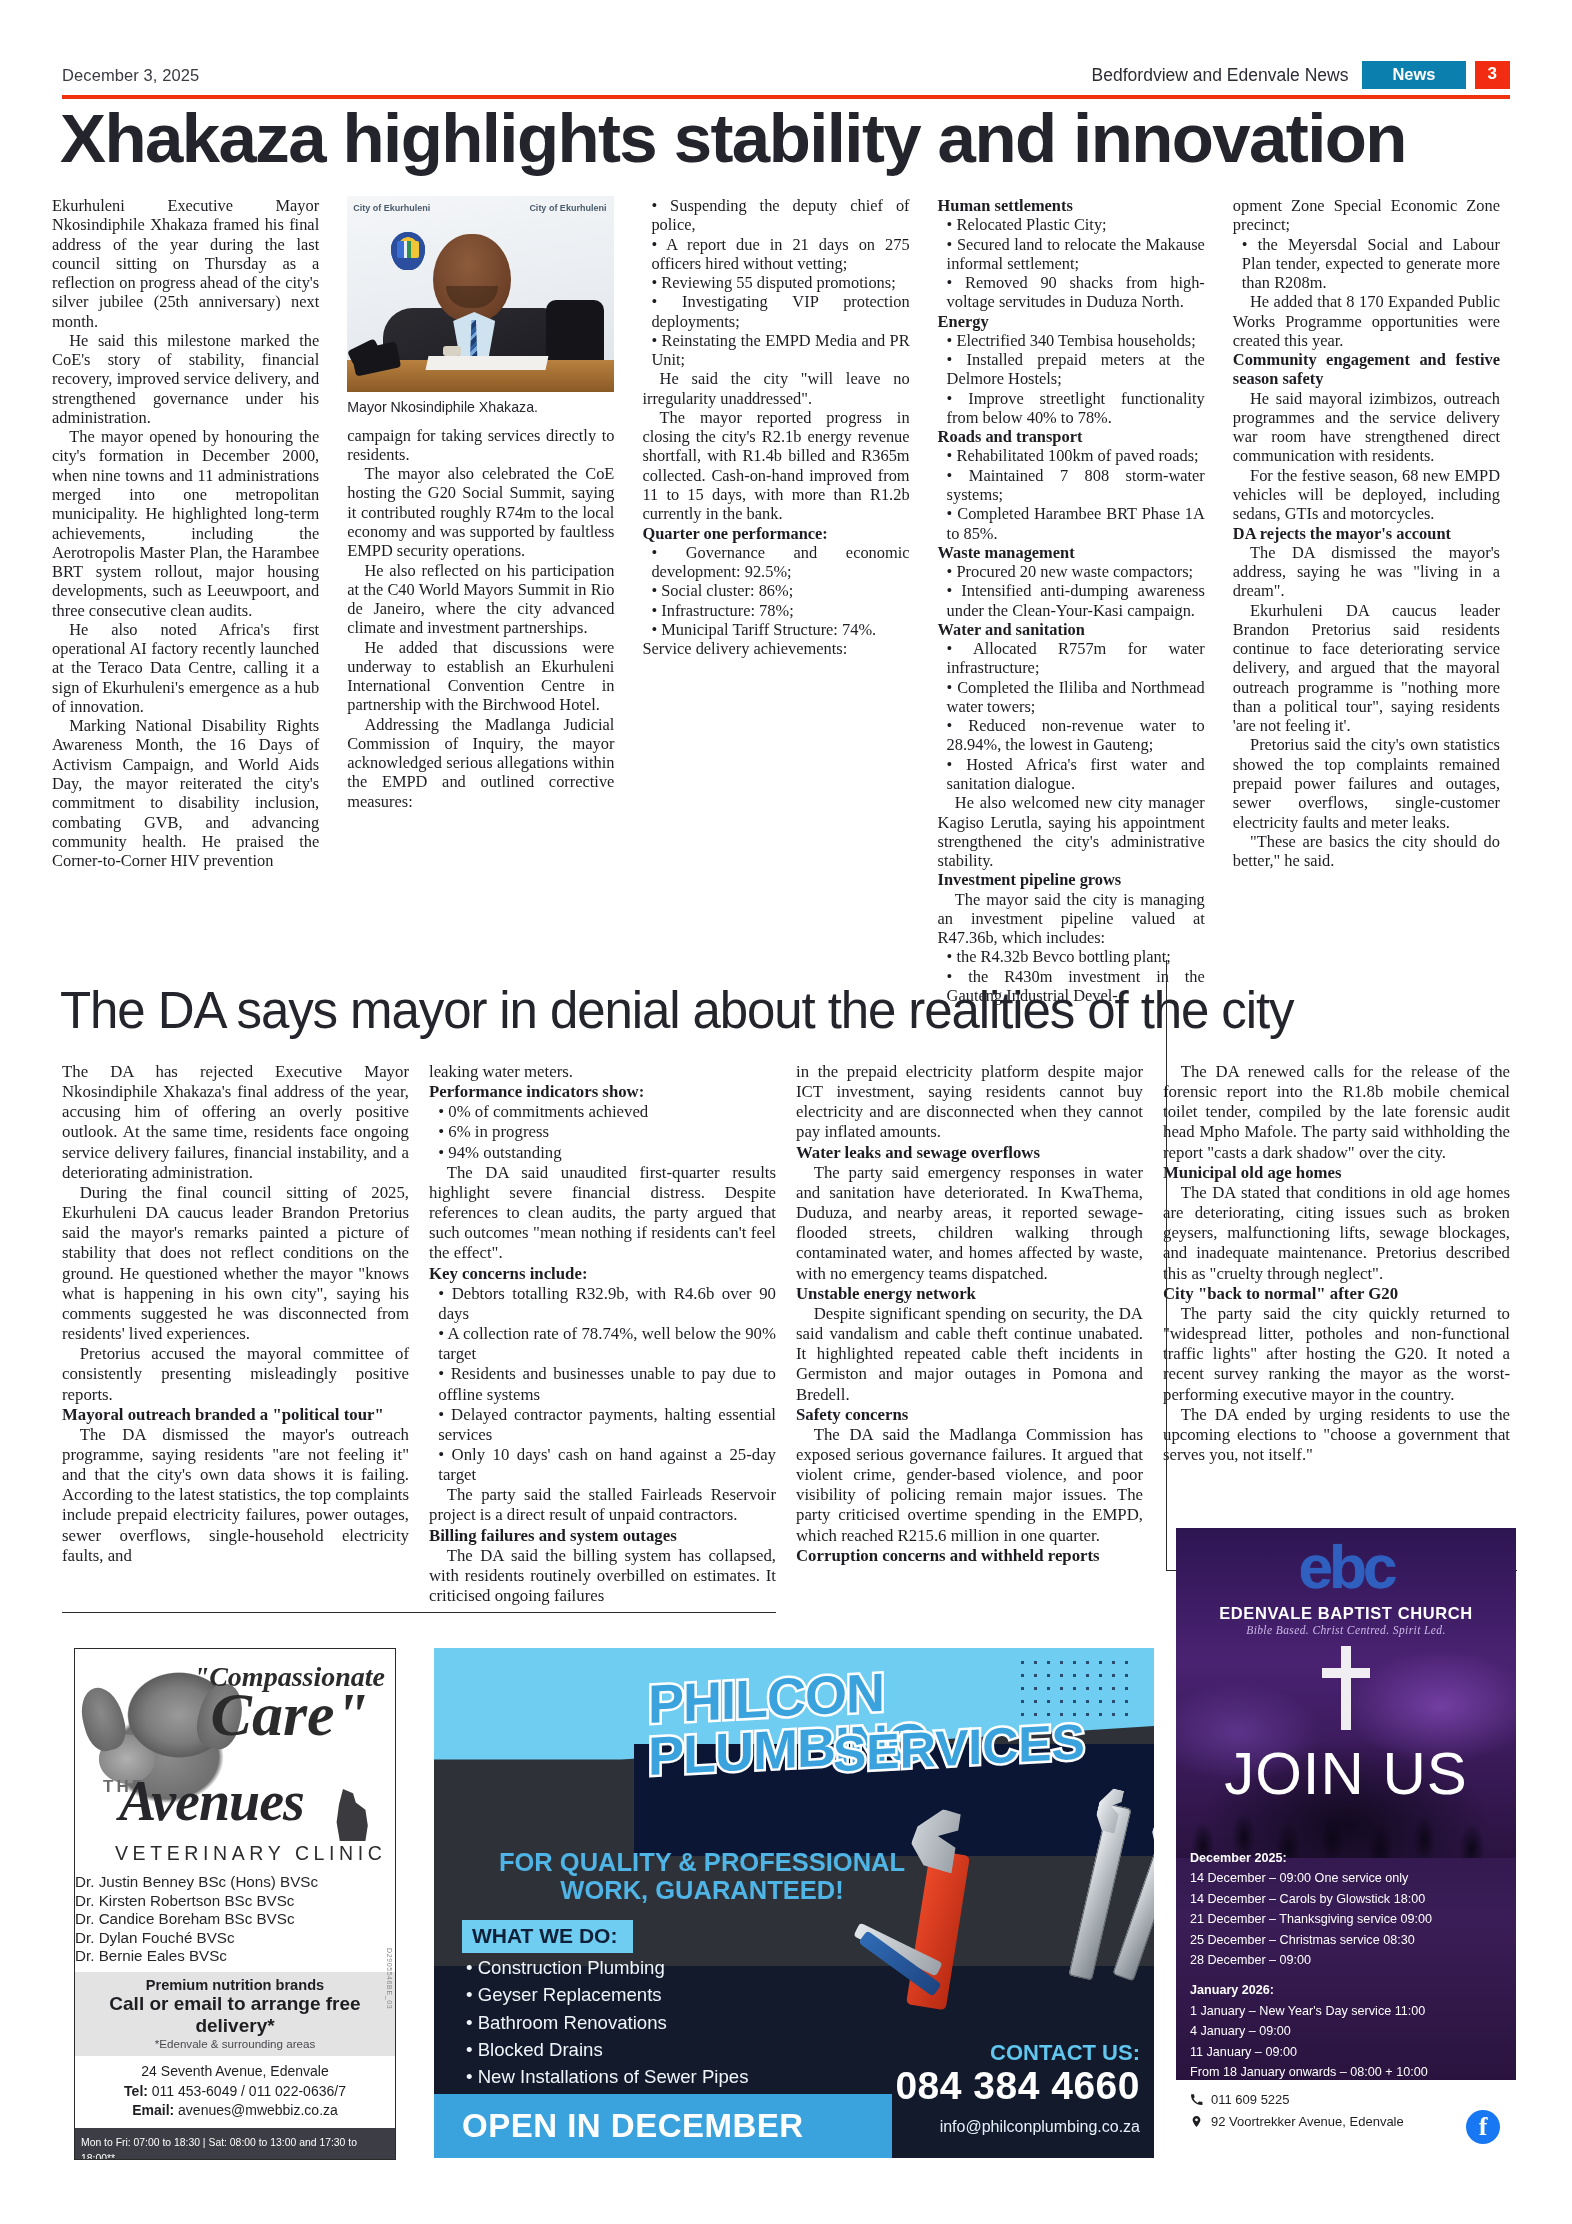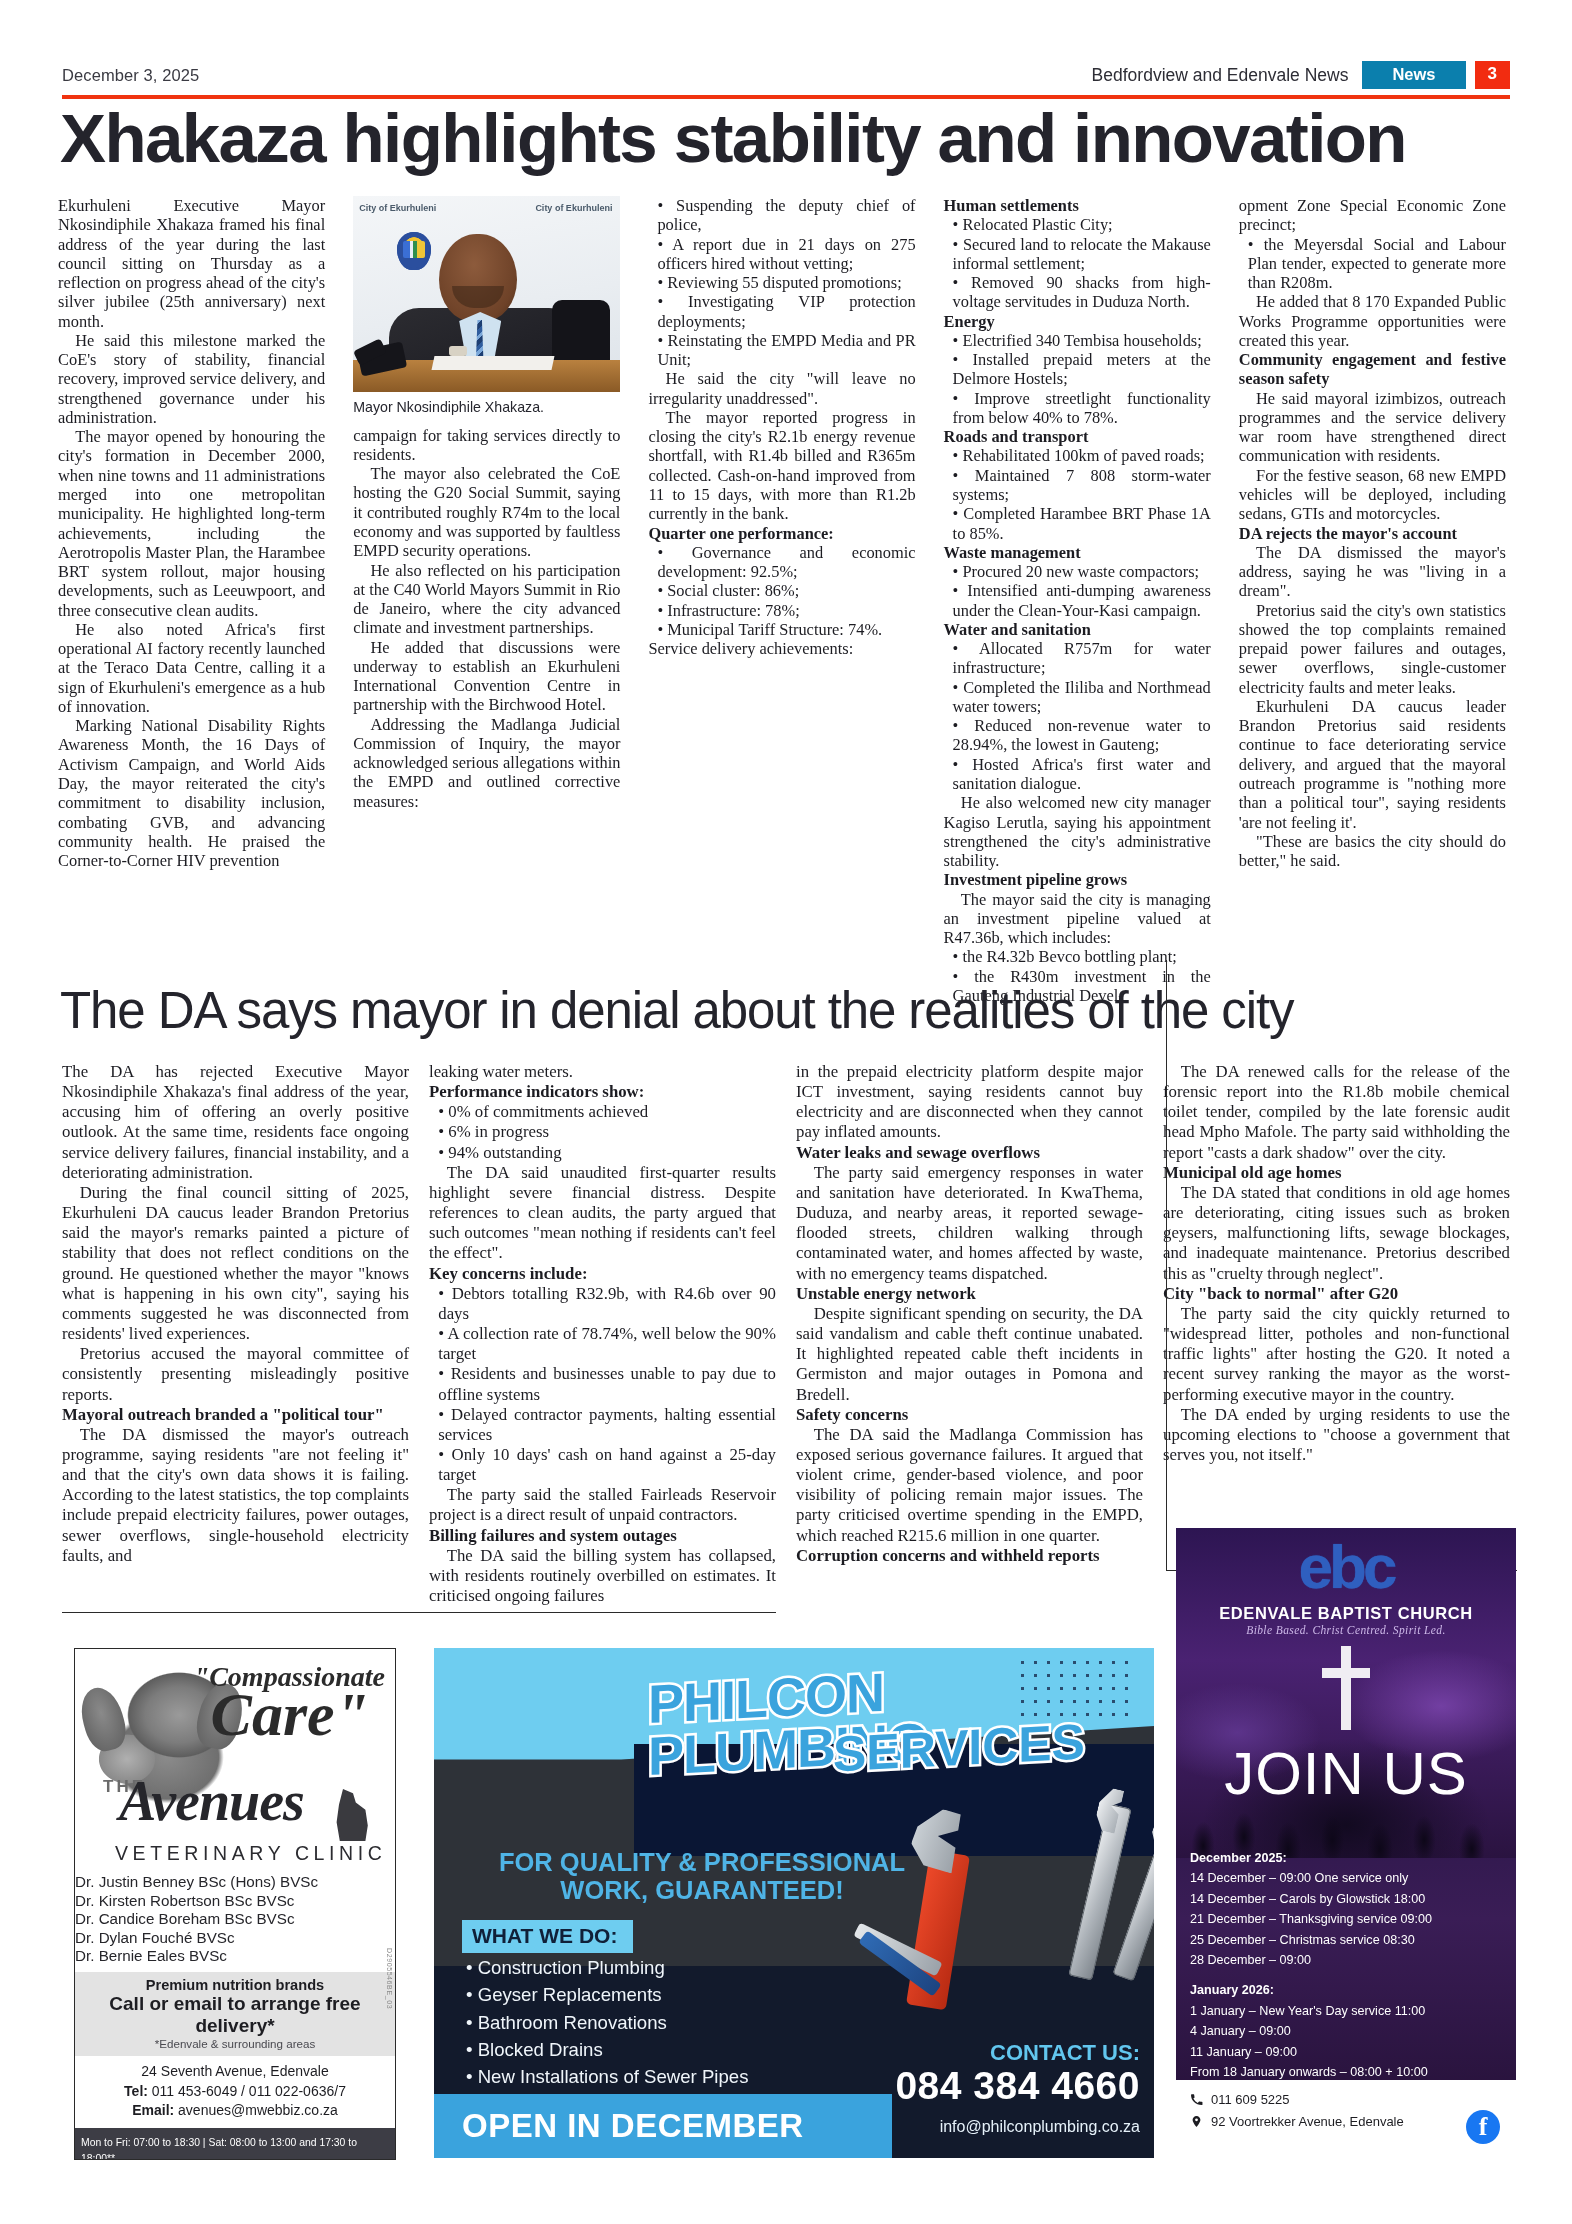--- a/index.html
+++ b/index.html
@@ -53,21 +53,21 @@
   }
   .headline-2{
     position:absolute;left:60px;top:985px;width:1452px;
     font-family:"Liberation Sans",sans-serif;
     font-weight:normal;font-size:51px;line-height:1.0;
     letter-spacing:-1.1px;color:#24242c;
   }
 
   
   .art1{
-    position:absolute;left:58px;top:196px;width:1448px;height:760px;
+    position:absolute;left:52px;top:196px;width:1448px;height:760px;
     display:grid;grid-template-columns:repeat(5,1fr);column-gap:28px;
   }
   .col{font-size:16.4px;line-height:1.175;text-align:justify;
        hyphens:auto;-webkit-hyphens:auto;}
   .col p{margin:0;text-indent:1.05em;}
   .col p.noind{text-indent:0;}
   .col p.bullet{text-indent:0;padding-left:.55em;}
   .col p.sub{text-indent:0;font-weight:bold;}
 
   
@@ -505,22 +505,22 @@
       </div>
     <div class="col" id="art1col5">
         <p class="noind">opment Zone Special Economic Zone precinct;</p>
         <p class="bullet">• the Meyersdal Social and Labour Plan tender, expected to generate more than R208m.</p>
         <p>He added that 8 170 Expanded Public Works Programme opportunities were created this year.</p>
         <p class="sub">Community engagement and festive season safety</p>
         <p>He said mayoral izimbizos, outreach programmes and the service delivery war room have strengthened direct communication with residents.</p>
         <p>For the festive season, 68 new EMPD vehicles will be deployed, including sedans, GTIs and motorcycles.</p>
         <p class="sub">DA rejects the mayor's account</p>
         <p>The DA dismissed the mayor's address, saying he was "living in a dream".</p>
+        <p>Ekurhuleni DA caucus leader Brandon Pretorius said residents continue to face deteriorating service delivery, and argued that the mayoral outreach programme is "nothing more than a political tour", saying residents 'are not feeling it'.</p>
         <p>Pretorius said the city's own statistics showed the top complaints remained prepaid power failures and outages, sewer overflows, single-customer electricity faults and meter leaks.</p>
-        <p>Ekurhuleni DA caucus leader Brandon Pretorius said residents continue to face deteriorating service delivery, and argued that the mayoral outreach programme is "nothing more than a political tour", saying residents 'are not feeling it'.</p>
         <p>"These are basics the city should do better," he said.</p>
       </div>
   </div>
 
   <div class="headline-2">The DA says mayor in denial about the realities of the city</div>
 
   <div class="art2">
     <div class="col" id="art2col1">
         <p class="noind">The DA has rejected Executive Mayor Nkosindiphile Xhakaza's final address of the year, accusing him of offering an overly positive outlook. At the same time, residents face ongoing service delivery failures, financial instability, and a deteriorating administration.</p>
         <p>During the final council sitting of 2025, Ekurhuleni DA caucus leader Brandon Pretorius said the mayor's remarks painted a picture of stability that does not reflect conditions on the ground. He questioned whether the mayor "knows what is happening in his own city", saying his comments suggested he was disconnected from residents' lived experiences.</p>

